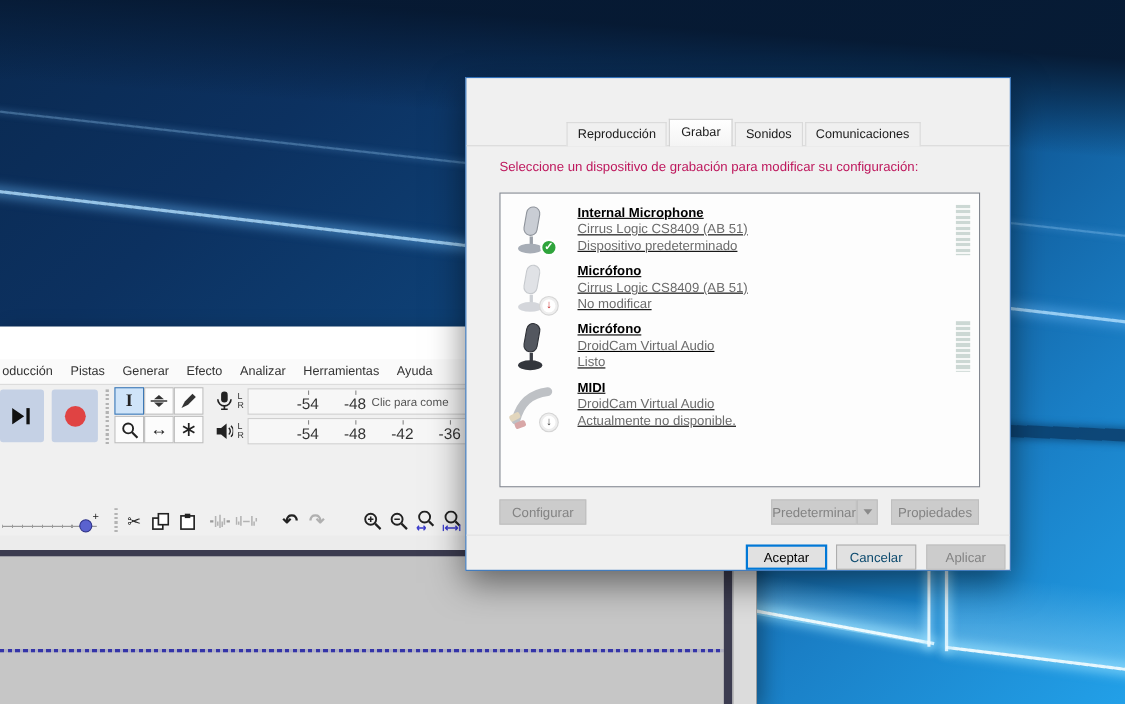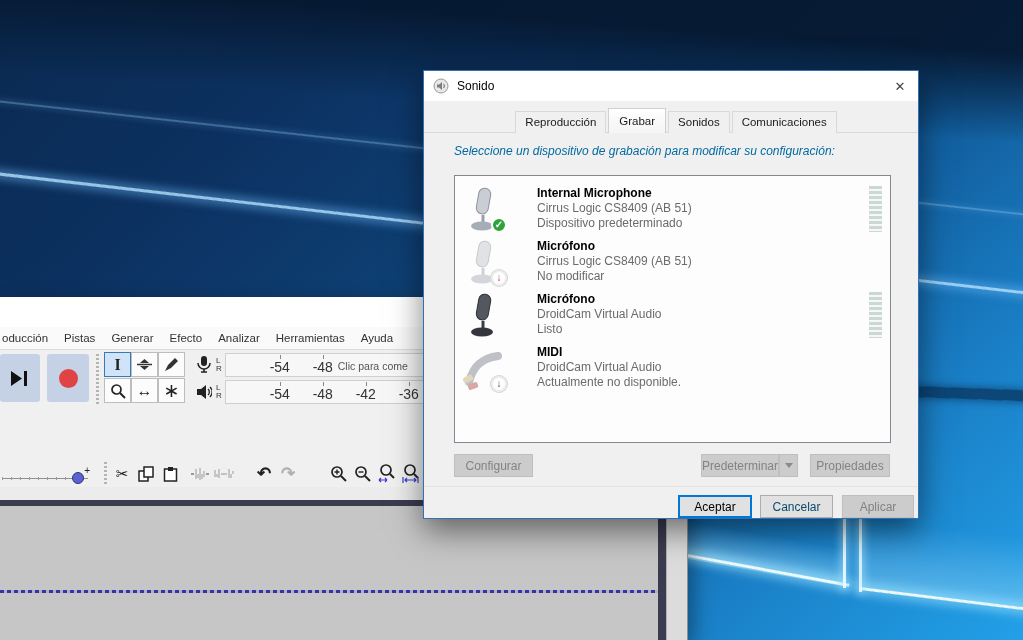--- a/index.html
+++ b/index.html
@@ -86,31 +86,31 @@
   .dlg-titlebar{position:absolute;left:0;top:0;width:100%;height:30px;background:#fff;
     display:flex;align-items:center;padding-left:9px;}
   .dlg-title{margin-left:8px;font-size:12px;color:#000;}
   .dlg-close{position:absolute;right:0;top:0;width:36px;height:30px;display:flex;align-items:center;
     justify-content:center;font-size:13px;color:#444;}
   .tab-strip{position:absolute;left:0;top:38px;width:100%;height:24px;padding-left:12px;display:flex;align-items:flex-end;justify-content:center;}
   .tab-strip::after{content:"";position:absolute;left:0;right:0;bottom:0;height:1px;background:#d9d9d9;}
   .tab{position:relative;padding:4px 9px 5px;border:1px solid #d9d9d9;border-bottom:none;background:#f0f0f0;
     margin-right:2px;font-size:11.5px;color:#1a1a1a;z-index:1;}
   .tab.active{background:linear-gradient(#ffffff,#f4f4f4);padding:6px 10px 6px;z-index:2;border-color:#d0d0d0;}
-  .dlg-instruction{position:absolute;left:30px;top:73px;font-size:12px;color:#0369a1;font-style:italic;}
+  .dlg-instruction{position:absolute;left:30px;top:73px;font-size:12px;color:#be185d;}
   .dev-list{position:absolute;left:30px;top:104px;width:437px;height:268px;background:#fdfdfd;
     border:1px solid #828790;overflow:hidden;}
   .dev-row{position:relative;height:53px;display:flex;align-items:center;}
   .dev-icon{position:relative;width:56px;height:50px;flex:none;display:flex;align-items:center;justify-content:center;}
   .badge{position:absolute;right:4px;bottom:1px;width:16px;height:16px;border-radius:50%;border:2px solid #fff;
     display:flex;align-items:center;justify-content:center;font-size:10px;font-weight:bold;line-height:1;}
   .badge.green{background:#2fa43c;color:#fff;}
   .badge.reddown{background:#fff;color:#c82f2f;border-color:#eee;box-shadow:0 0 0 1px #d5d5d5;}
   .badge.darkdown{background:#fff;color:#3f3f3f;border-color:#eee;box-shadow:0 0 0 1px #d5d5d5;}
-  .dev-text{margin-left:26px;line-height:15px;}
+  .dev-text{margin-left:14px;line-height:15px;text-decoration:underline;}
   .dev-name{font-weight:bold;color:#000;font-size:12px;}
   .dev-sub{color:#6b6b6b;font-size:12px;}
   .dev-meter{position:absolute;right:8px;top:4px;width:13px;height:46px;
     background:repeating-linear-gradient(to bottom,#ccd8d4 0 3px,#f6f8f7 3px 5px);}
   .btn{position:absolute;height:23px;font-size:12px;display:flex;align-items:center;justify-content:center;}
   .btn.enabled{background:#e1e1e1;border:1px solid #adadad;color:#0c4a6e;}
   .btn.disabled{background:#cccccc;border:1px solid #bfbfbf;color:#838383;}
   .btn.default{background:#e1e1e1;border:2px solid #0078d7;color:#000;}
   .dd-tri{width:0;height:0;border-left:4px solid transparent;border-right:4px solid transparent;
     border-top:5px solid #8a8a8a;}
@@ -348,31 +348,20 @@
       <div class="track-darkbar"></div>
       <div class="track-body">
         <div class="wave-line"></div>
       </div>
       <div class="track-vline"></div>
       <div class="track-scroll"></div>
     </div>
   </div>
 
   <div class="dialog">
-    <div class="dlg-titlebar">
-      <span>
-        <svg width="16" height="16">
-            <circle cx="8" cy="8" r="7" fill="#e8e8e8" stroke="#9a9a9a"></circle>
-            <path d="M4 6.5v3h2.2L9 12V4L6.2 6.5z" fill="#7d7d7d"></path>
-            <path d="M10.5 6a3 3 0 0 1 0 4" fill="none" stroke="#7d7d7d" stroke-width="1.1"></path>
-          </svg>
-      </span>
-      <span class="dlg-title">Sonido</span>
-      <span class="dlg-close">✕</span>
-    </div>
 
     <div class="tab-strip">
       <span class="tab">Reproducción</span>
       <span class="tab active">Grabar</span>
       <span class="tab">Sonidos</span>
       <span class="tab">Comunicaciones</span>
     </div>
 
     <div class="dlg-instruction">Seleccione un dispositivo de grabación para modificar su configuración:</div>
 

